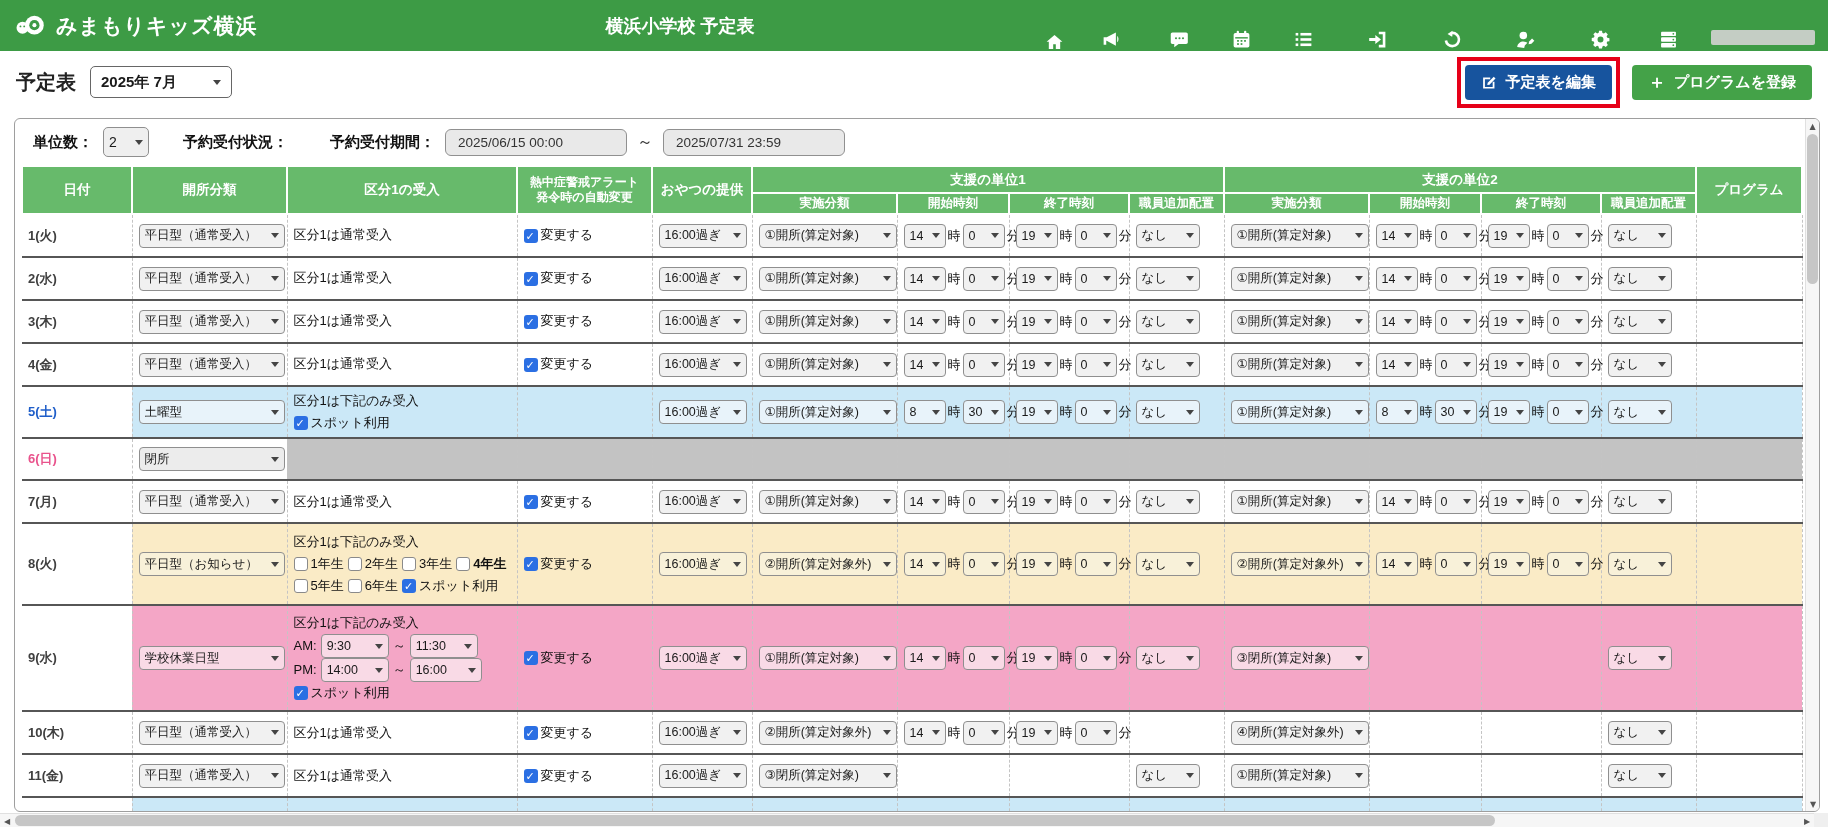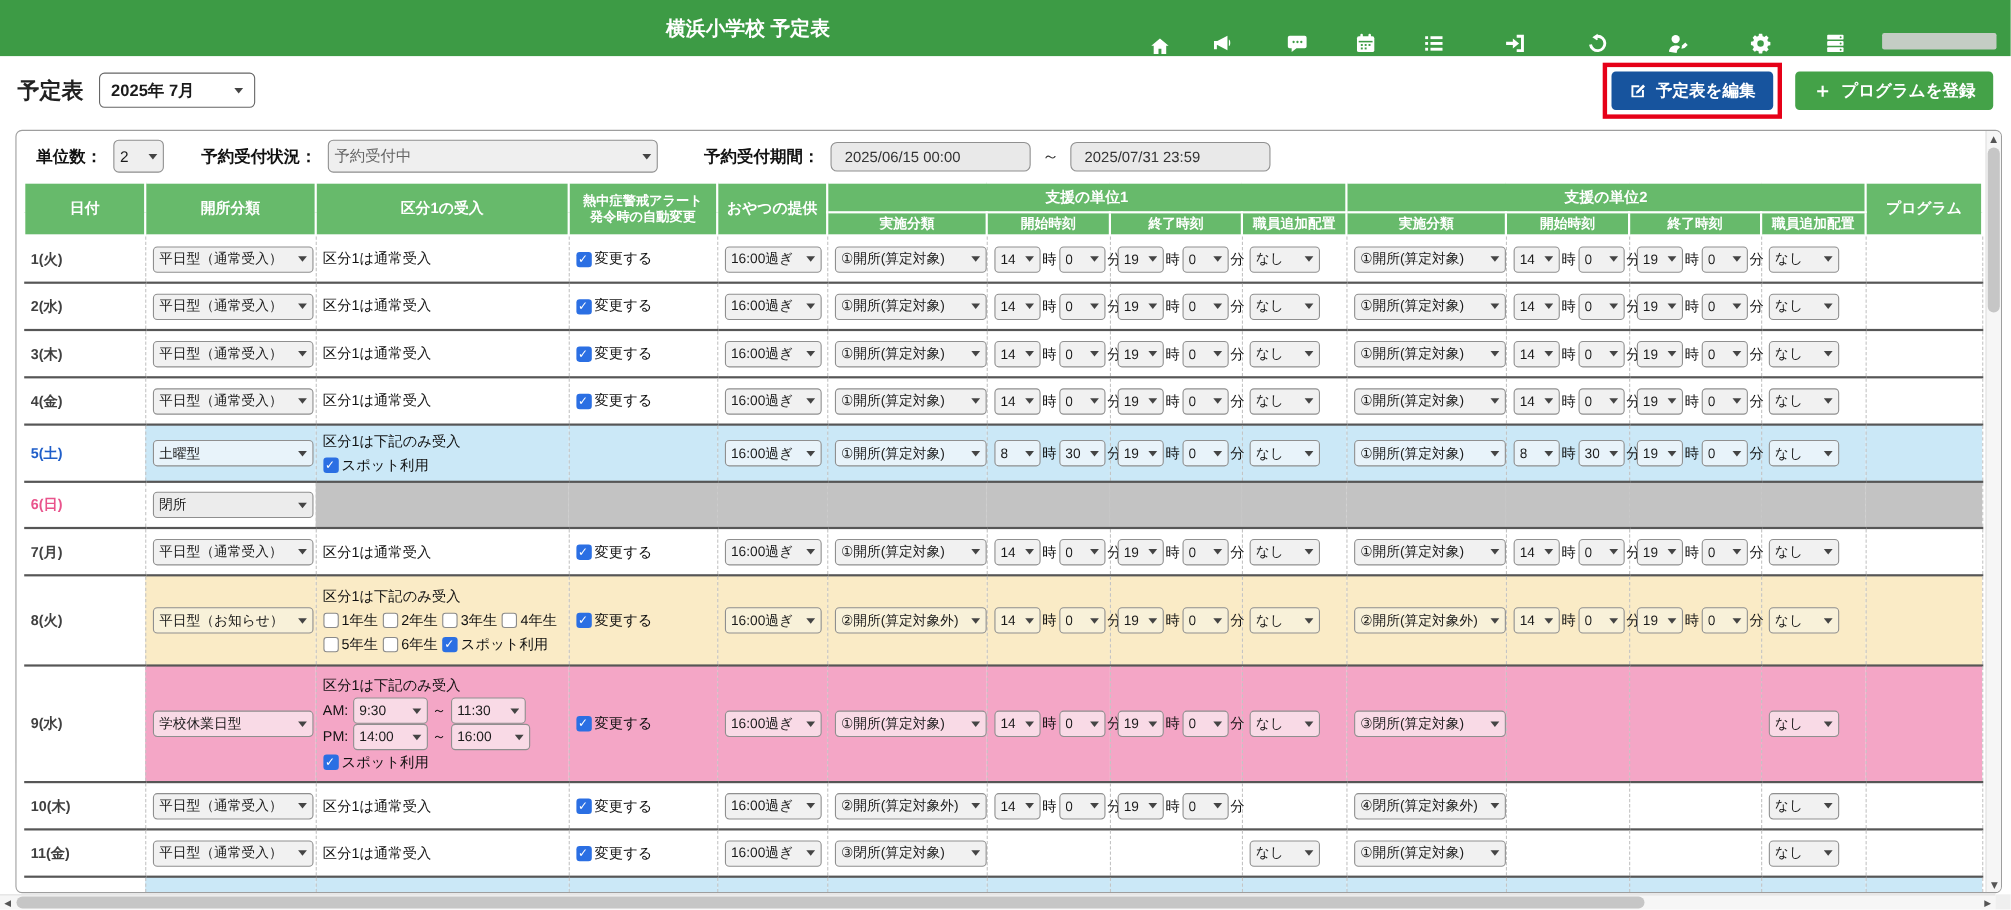--- a/index.html
+++ b/index.html
@@ -100,20 +100,31 @@
   .hs-arrow { position:absolute; top:0; width:14px; height:14px; display:flex; align-items:center;
     justify-content:center; font-size:8px; color:#555; font-family:"DejaVu Sans",sans-serif; }
   .hs-thumb { position:absolute; left:15px; top:1px; height:11px; width:1480px;
     background:#c6c6c6; border-radius:6px; }
   .corner { position:absolute; right:0; bottom:0; width:14px; height:14px; background:#efefef; }
 </style>
 </head>
 <body>
 
 <div class="nav">
+  <div class="brand">
+    <svg width="34" height="28" viewBox="0 0 40 30">
+      <circle cx="10" cy="17" r="7" fill="#fff"></circle>
+      <circle cx="24" cy="14" r="11" fill="#fff"></circle>
+      <circle cx="24" cy="14" r="6" fill="#3d9b45"></circle>
+      <circle cx="24" cy="14" r="2.4" fill="#fff"></circle>
+      <circle cx="7.6" cy="15.5" r="1.1" fill="#3d9b45"></circle>
+      <circle cx="12" cy="15.5" r="1.1" fill="#3d9b45"></circle>
+    </svg>
+    <span class="brand-text">みまもりキッズ横浜</span>
+  </div>
   <div class="nav-title">横浜小学校 予定表</div>
   <div class="nav-menu" id="nav-menu">
       <div class="nav-item">
         <svg viewBox="0 0 24 24">
           <path d="M12 3.5 21 11h-2.5v8.5h-5v-5.5h-3v5.5h-5V11H3z"></path>
         </svg>
         <div class="lbl">TOP</div>
       </div>
       <div class="nav-item">
         <svg viewBox="0 0 24 24">
@@ -226,24 +237,20 @@
 
 <div class="panel">
   <div class="filters">
     <span class="flabel">単位数：</span>
     <span class="fake-select fs-md" style="width:46px">
       <span class="fs-val">2</span>
       <span class="caret"></span>
     </span>
     <span style="width:14px"></span>
     <span class="flabel">予約受付状況：</span>
-    <span class="fake-select fs-md fs-dim" style="width:300px">
-      <span class="fs-val">予約受付中</span>
-      <span class="caret"></span>
-    </span>
     <span style="width:22px"></span>
     <span class="flabel">予約受付期間：</span>
     <span class="datebox" style="width:182px">2025/06/15 00:00</span>
     <span class="tilde">～</span>
     <span class="datebox" style="width:182px">2025/07/31 23:59</span>
   </div>
 
   <table class="sched">
     <colgroup>
       <col style="width:110px">
@@ -893,21 +900,21 @@
                 <span class="cblabel">1年生</span>
               </span>
               <span class="kline" style="gap: 0px;">
                 <span class="cb off"></span>
                 <span class="cblabel">2年生</span>
               </span>
               <span class="kline" style="gap: 0px;">
                 <span class="cb off"></span>
                 <span class="cblabel">3年生</span>
               </span>
-              <span class="kline" style="gap: 0px;">
+              <span class="kline" style="gap: 0px; font-weight: bold;">
                 <span class="cb off"></span>
                 <span class="cblabel">4年生</span>
               </span>
             </div>
             <div class="kline">
               <span class="kline" style="gap: 0px;">
                 <span class="cb off"></span>
                 <span class="cblabel">5年生</span>
               </span>
               <span class="kline" style="gap: 0px;">

